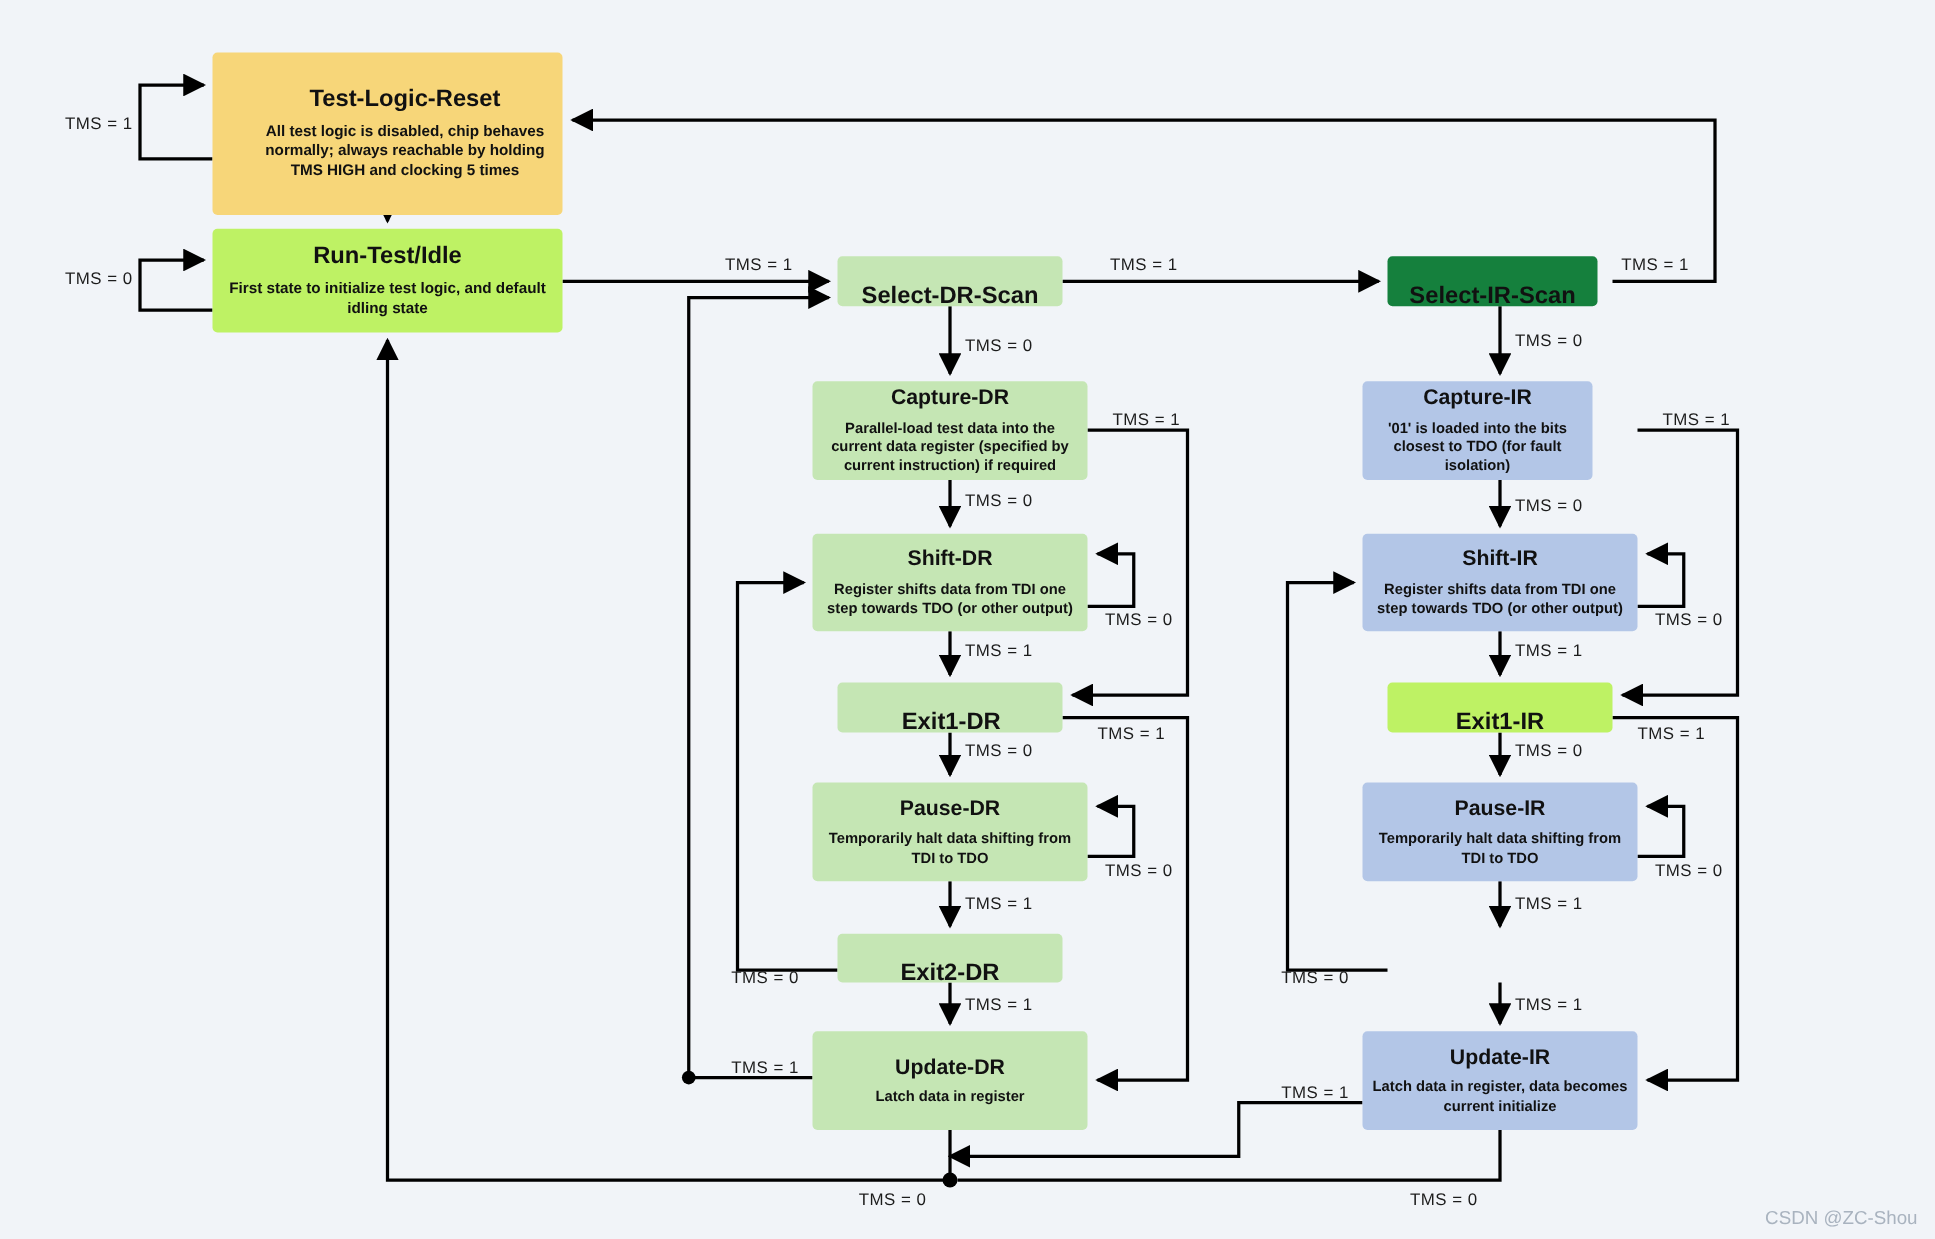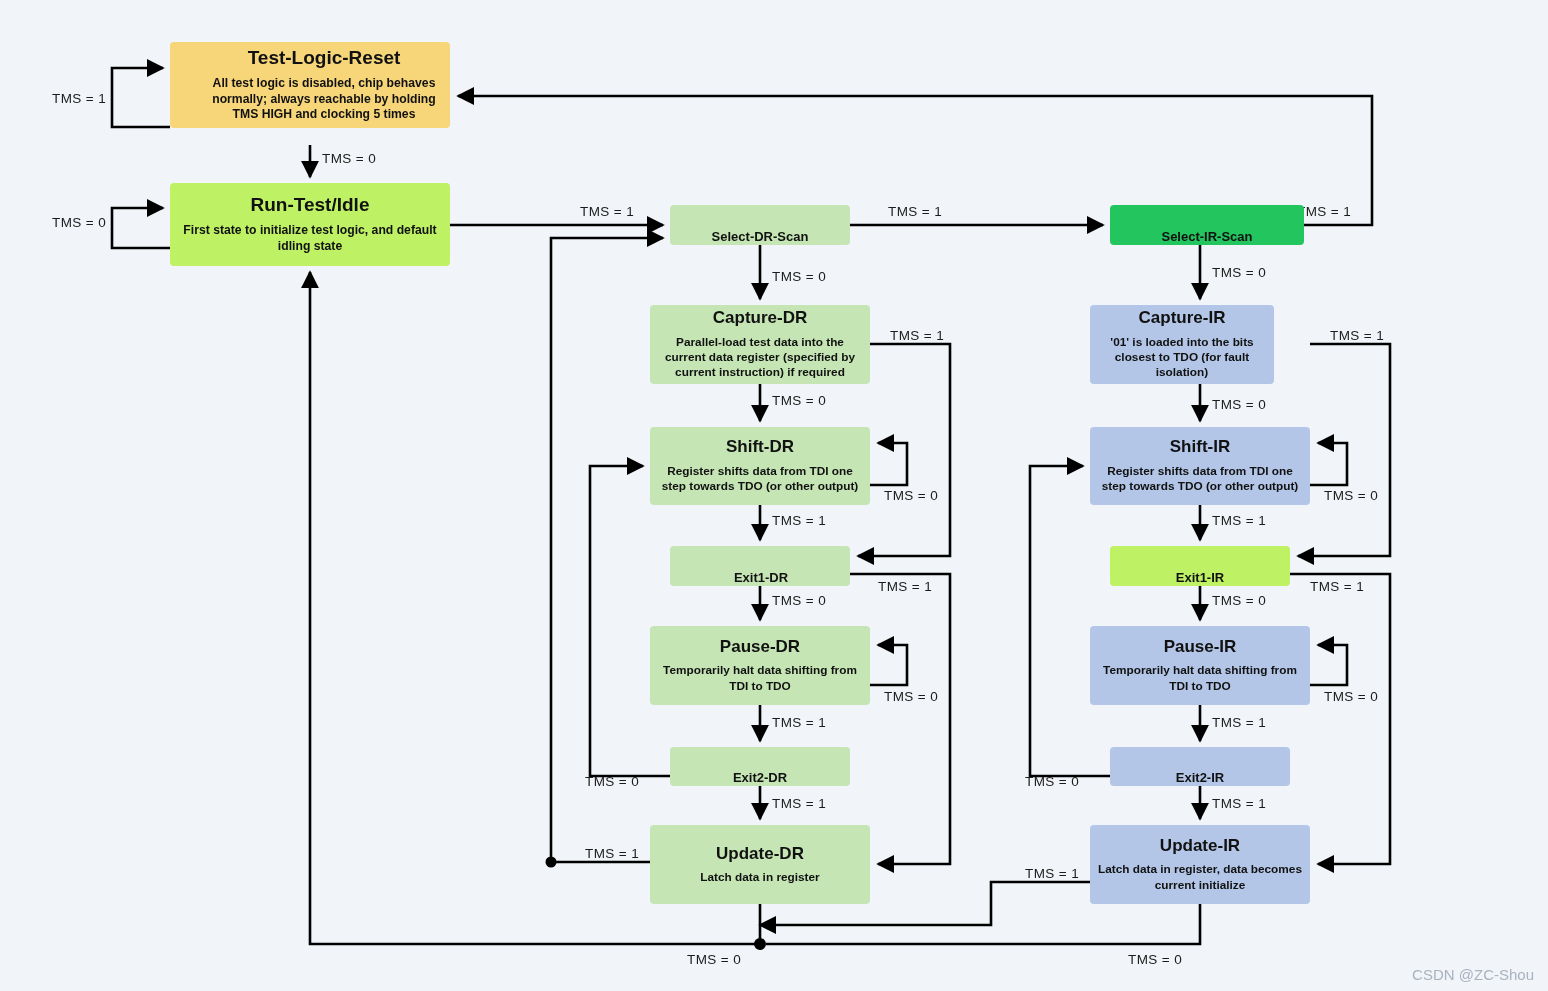--- a/index.html
+++ b/index.html
@@ -17,21 +17,21 @@
     font-family:"Liberation Sans",sans-serif;
     font-size:13.5px;fill:#1c1c1c;letter-spacing:.4px;
   }
   .node{position:absolute;box-sizing:border-box;border-radius:4px;
         display:flex;flex-direction:column;align-items:center;justify-content:center;
         text-align:center;padding:5px 8px;}
   .node .title{font-weight:bold;color:#111;line-height:1.15;}
   .node .desc{font-weight:bold;color:#111;line-height:1.3;margin-top:7px;}
   .big .title{font-size:17px;}
   .big .desc{font-size:11.8px;}
-  .small .title{font-size:13px;margin-top:24px;}
+  .small .title{font-size:19px;margin-top:24px;}
   .lead .title{font-size:19px;}
   .lead .desc{font-size:12.2px;}
   .watermark{position:absolute;right:14px;bottom:8px;color:#a9b3bf;
              font-size:15px;font-family:"Liberation Sans",sans-serif;}
 </style>
 </head>
 <body>
 
 <div id="diagram-root">
 
@@ -127,21 +127,21 @@
     <text class="elabel" x="1212" y="605">TMS = 0</text>
     <text class="elabel" x="1310" y="591">TMS = 1</text>
     <text class="elabel" x="1324" y="701">TMS = 0</text>
     <text class="elabel" x="1212" y="727">TMS = 1</text>
     <text class="elabel" x="1025" y="786">TMS = 0</text>
     <text class="elabel" x="1212" y="808">TMS = 1</text>
     <text class="elabel" x="1025" y="878">TMS = 1</text>
     <text class="elabel" x="1128" y="964">TMS = 0</text>
   </svg>
 
-  <div class="node lead" style="left:170px;top:42px;width:280px;height:86px;background:#f7d679;padding-left:36px;">
+  <div class="node lead" style="left:170px;top:42px;width:280px;height:130px;background:#f7d679;padding-left:36px;">
     <div class="title">Test-Logic-Reset</div>
     <div class="desc">All test logic is disabled, chip behaves normally; always reachable by holding TMS HIGH and clocking 5 times</div>
   </div>
 
   <div class="node lead" style="left:170px;top:183px;width:280px;height:83px;background:#bef264;">
     <div class="title">Run-Test/Idle</div>
     <div class="desc">First state to initialize test logic, and default idling state</div>
   </div>
 
   <div class="node small" style="left:670px;top:205px;width:180px;height:40px;background:#c5e6b4;">
@@ -169,21 +169,21 @@
 
   <div class="node small" style="left:670px;top:747px;width:180px;height:39px;background:#c5e6b4;">
     <div class="title">Exit2-DR</div>
   </div>
 
   <div class="node big" style="left:650px;top:825px;width:220px;height:79px;background:#c5e6b4;">
     <div class="title">Update-DR</div>
     <div class="desc">Latch data in register</div>
   </div>
 
-  <div class="node small" style="left:1110px;top:205px;width:194px;height:40px;background:#22c55e;">
+  <div class="node small" style="left:1110px;top:205px;width:168px;height:40px;background:#15803d;">
     <div class="title">Select-IR-Scan</div>
   </div>
 
   <div class="node big" style="left:1090px;top:305px;width:184px;height:79px;background:#b3c6e7;">
     <div class="title">Capture-IR</div>
     <div class="desc">'01' is loaded into the bits closest to TDO (for fault isolation)</div>
   </div>
 
   <div class="node big" style="left:1090px;top:427px;width:220px;height:78px;background:#b3c6e7;">
     <div class="title">Shift-IR</div>
@@ -192,23 +192,20 @@
 
   <div class="node small" style="left:1110px;top:546px;width:180px;height:40px;background:#bef264;">
     <div class="title">Exit1-IR</div>
   </div>
 
   <div class="node big" style="left:1090px;top:626px;width:220px;height:79px;background:#b3c6e7;">
     <div class="title">Pause-IR</div>
     <div class="desc">Temporarily halt data shifting from TDI to TDO</div>
   </div>
 
-  <div class="node small" style="left:1110px;top:747px;width:180px;height:39px;background:#b3c6e7;">
-    <div class="title">Exit2-IR</div>
-  </div>
 
   <div class="node big" style="left:1090px;top:825px;width:220px;height:79px;background:#b3c6e7;">
     <div class="title">Update-IR</div>
     <div class="desc">Latch data in register, data becomes current initialize</div>
   </div>
 
   <div class="watermark">CSDN @ZC-Shou</div>
 </div>
 
 </body></html>

